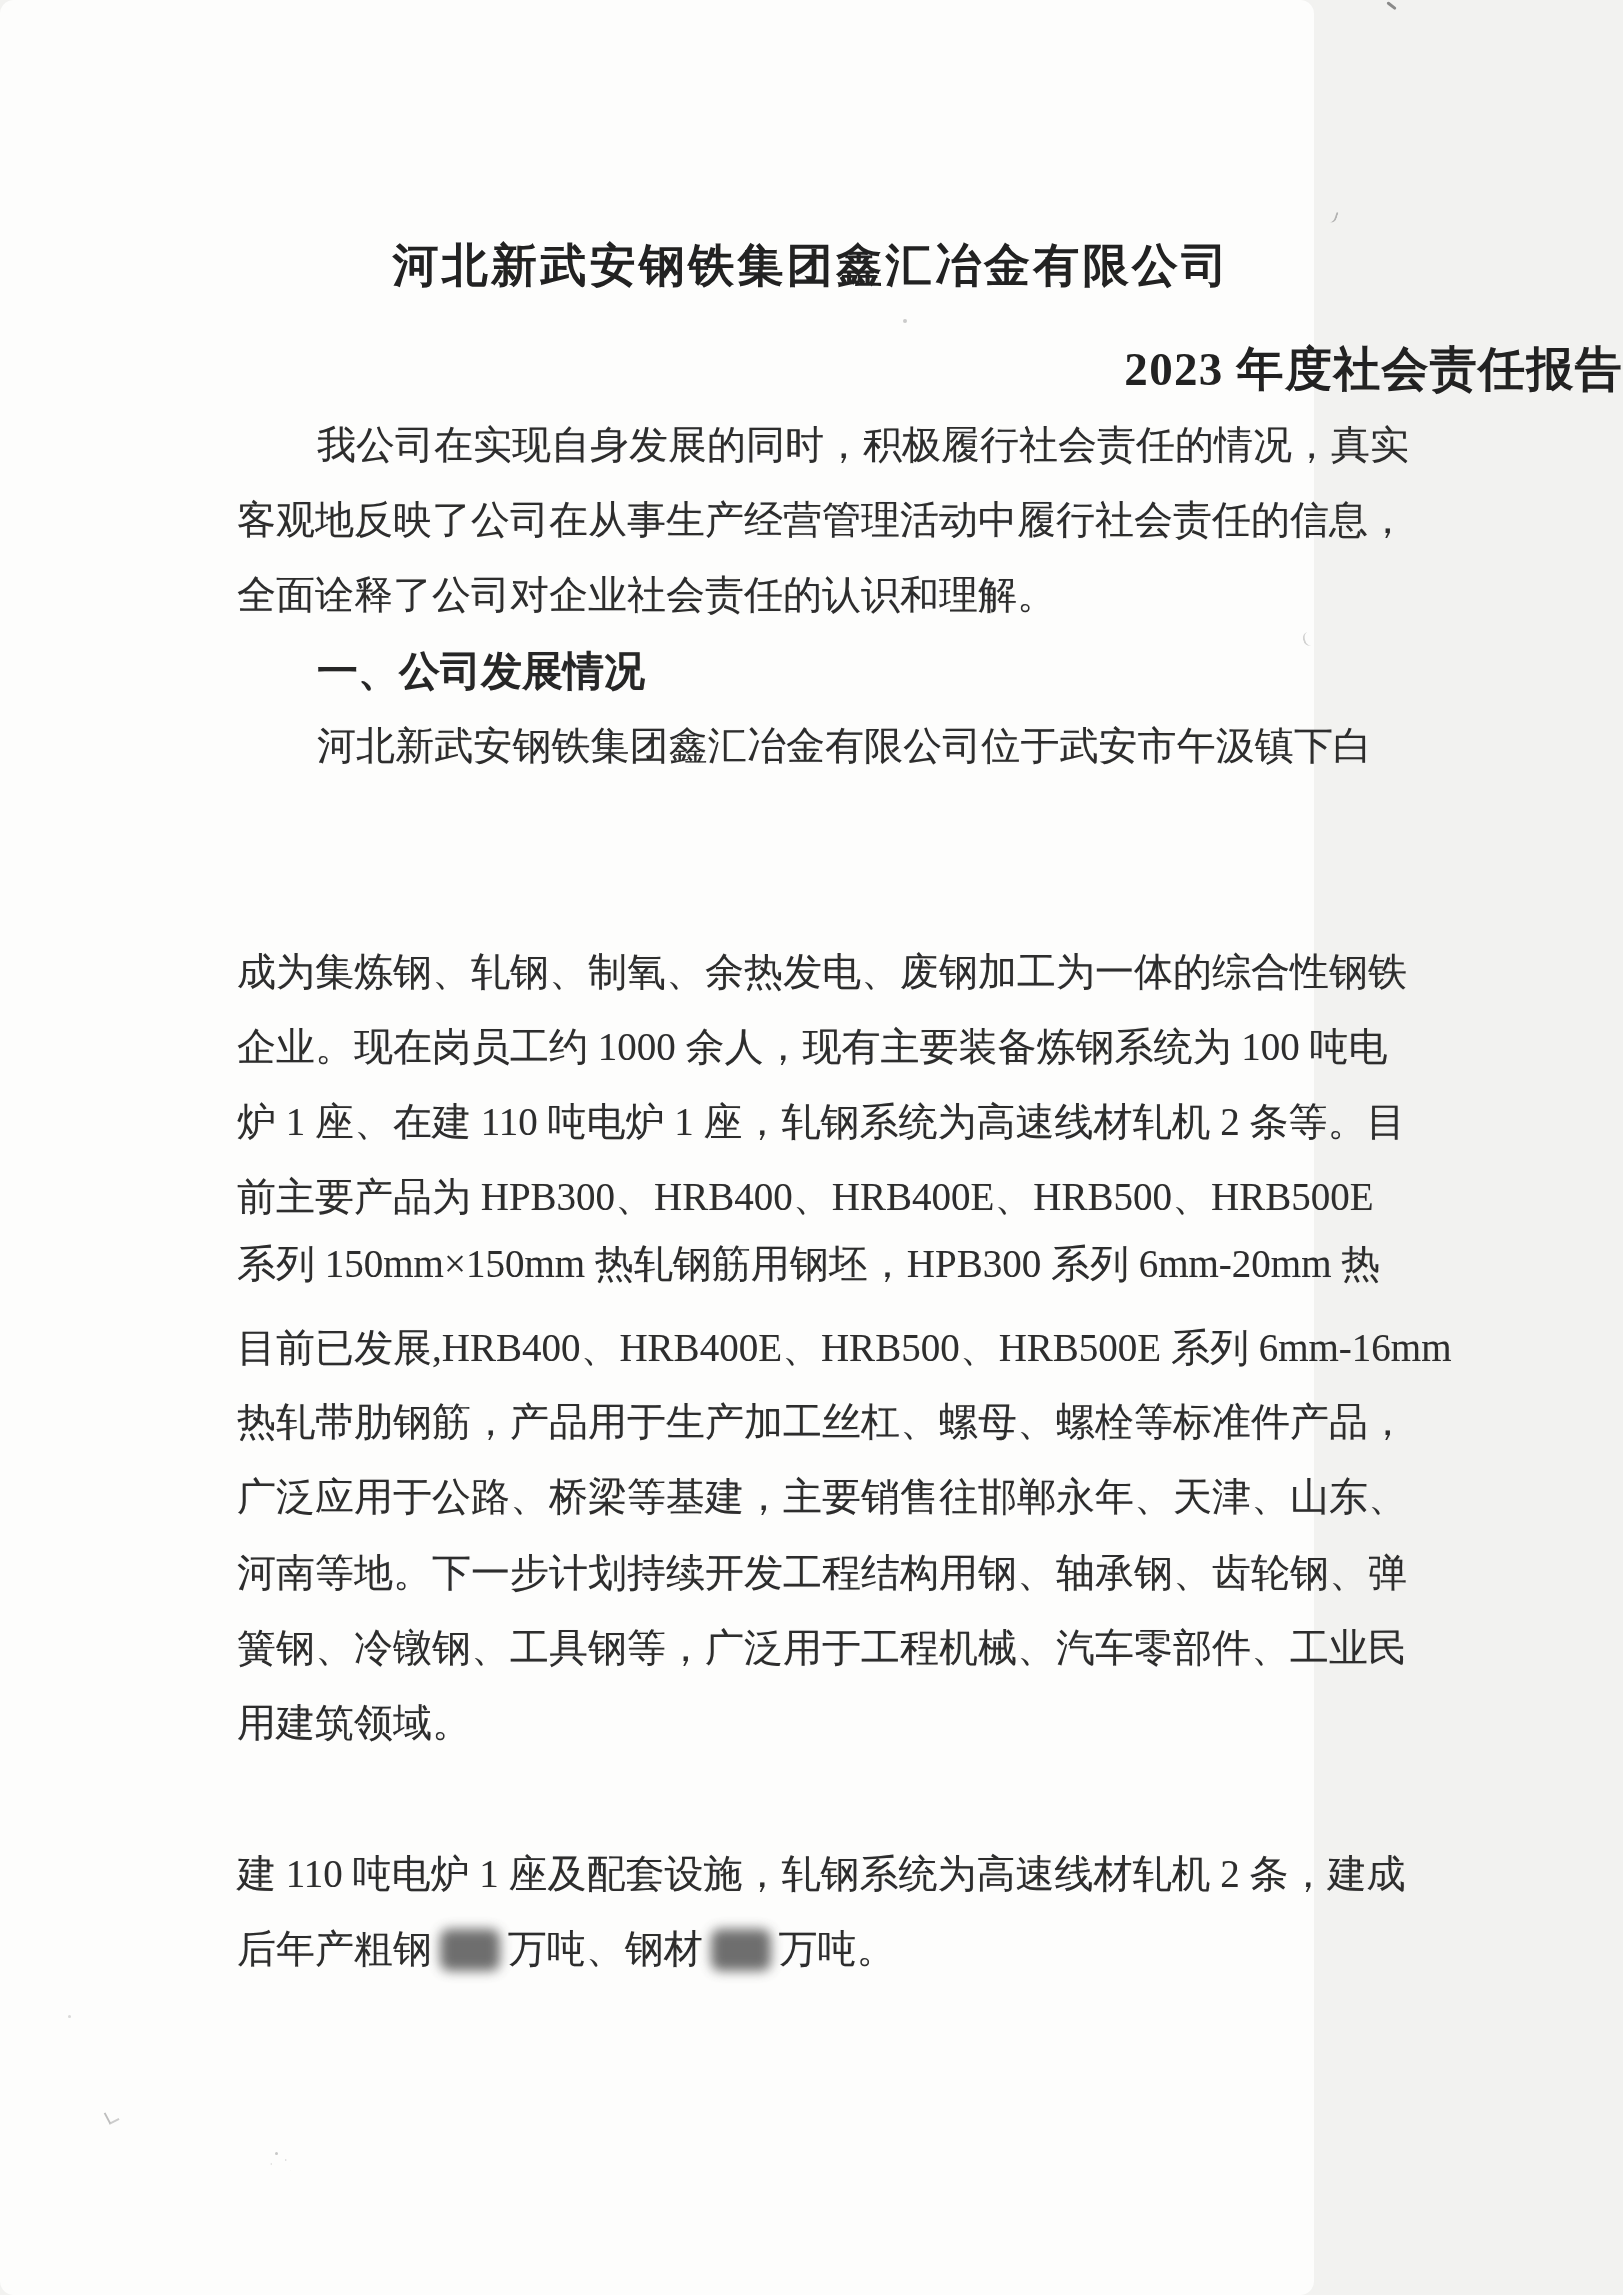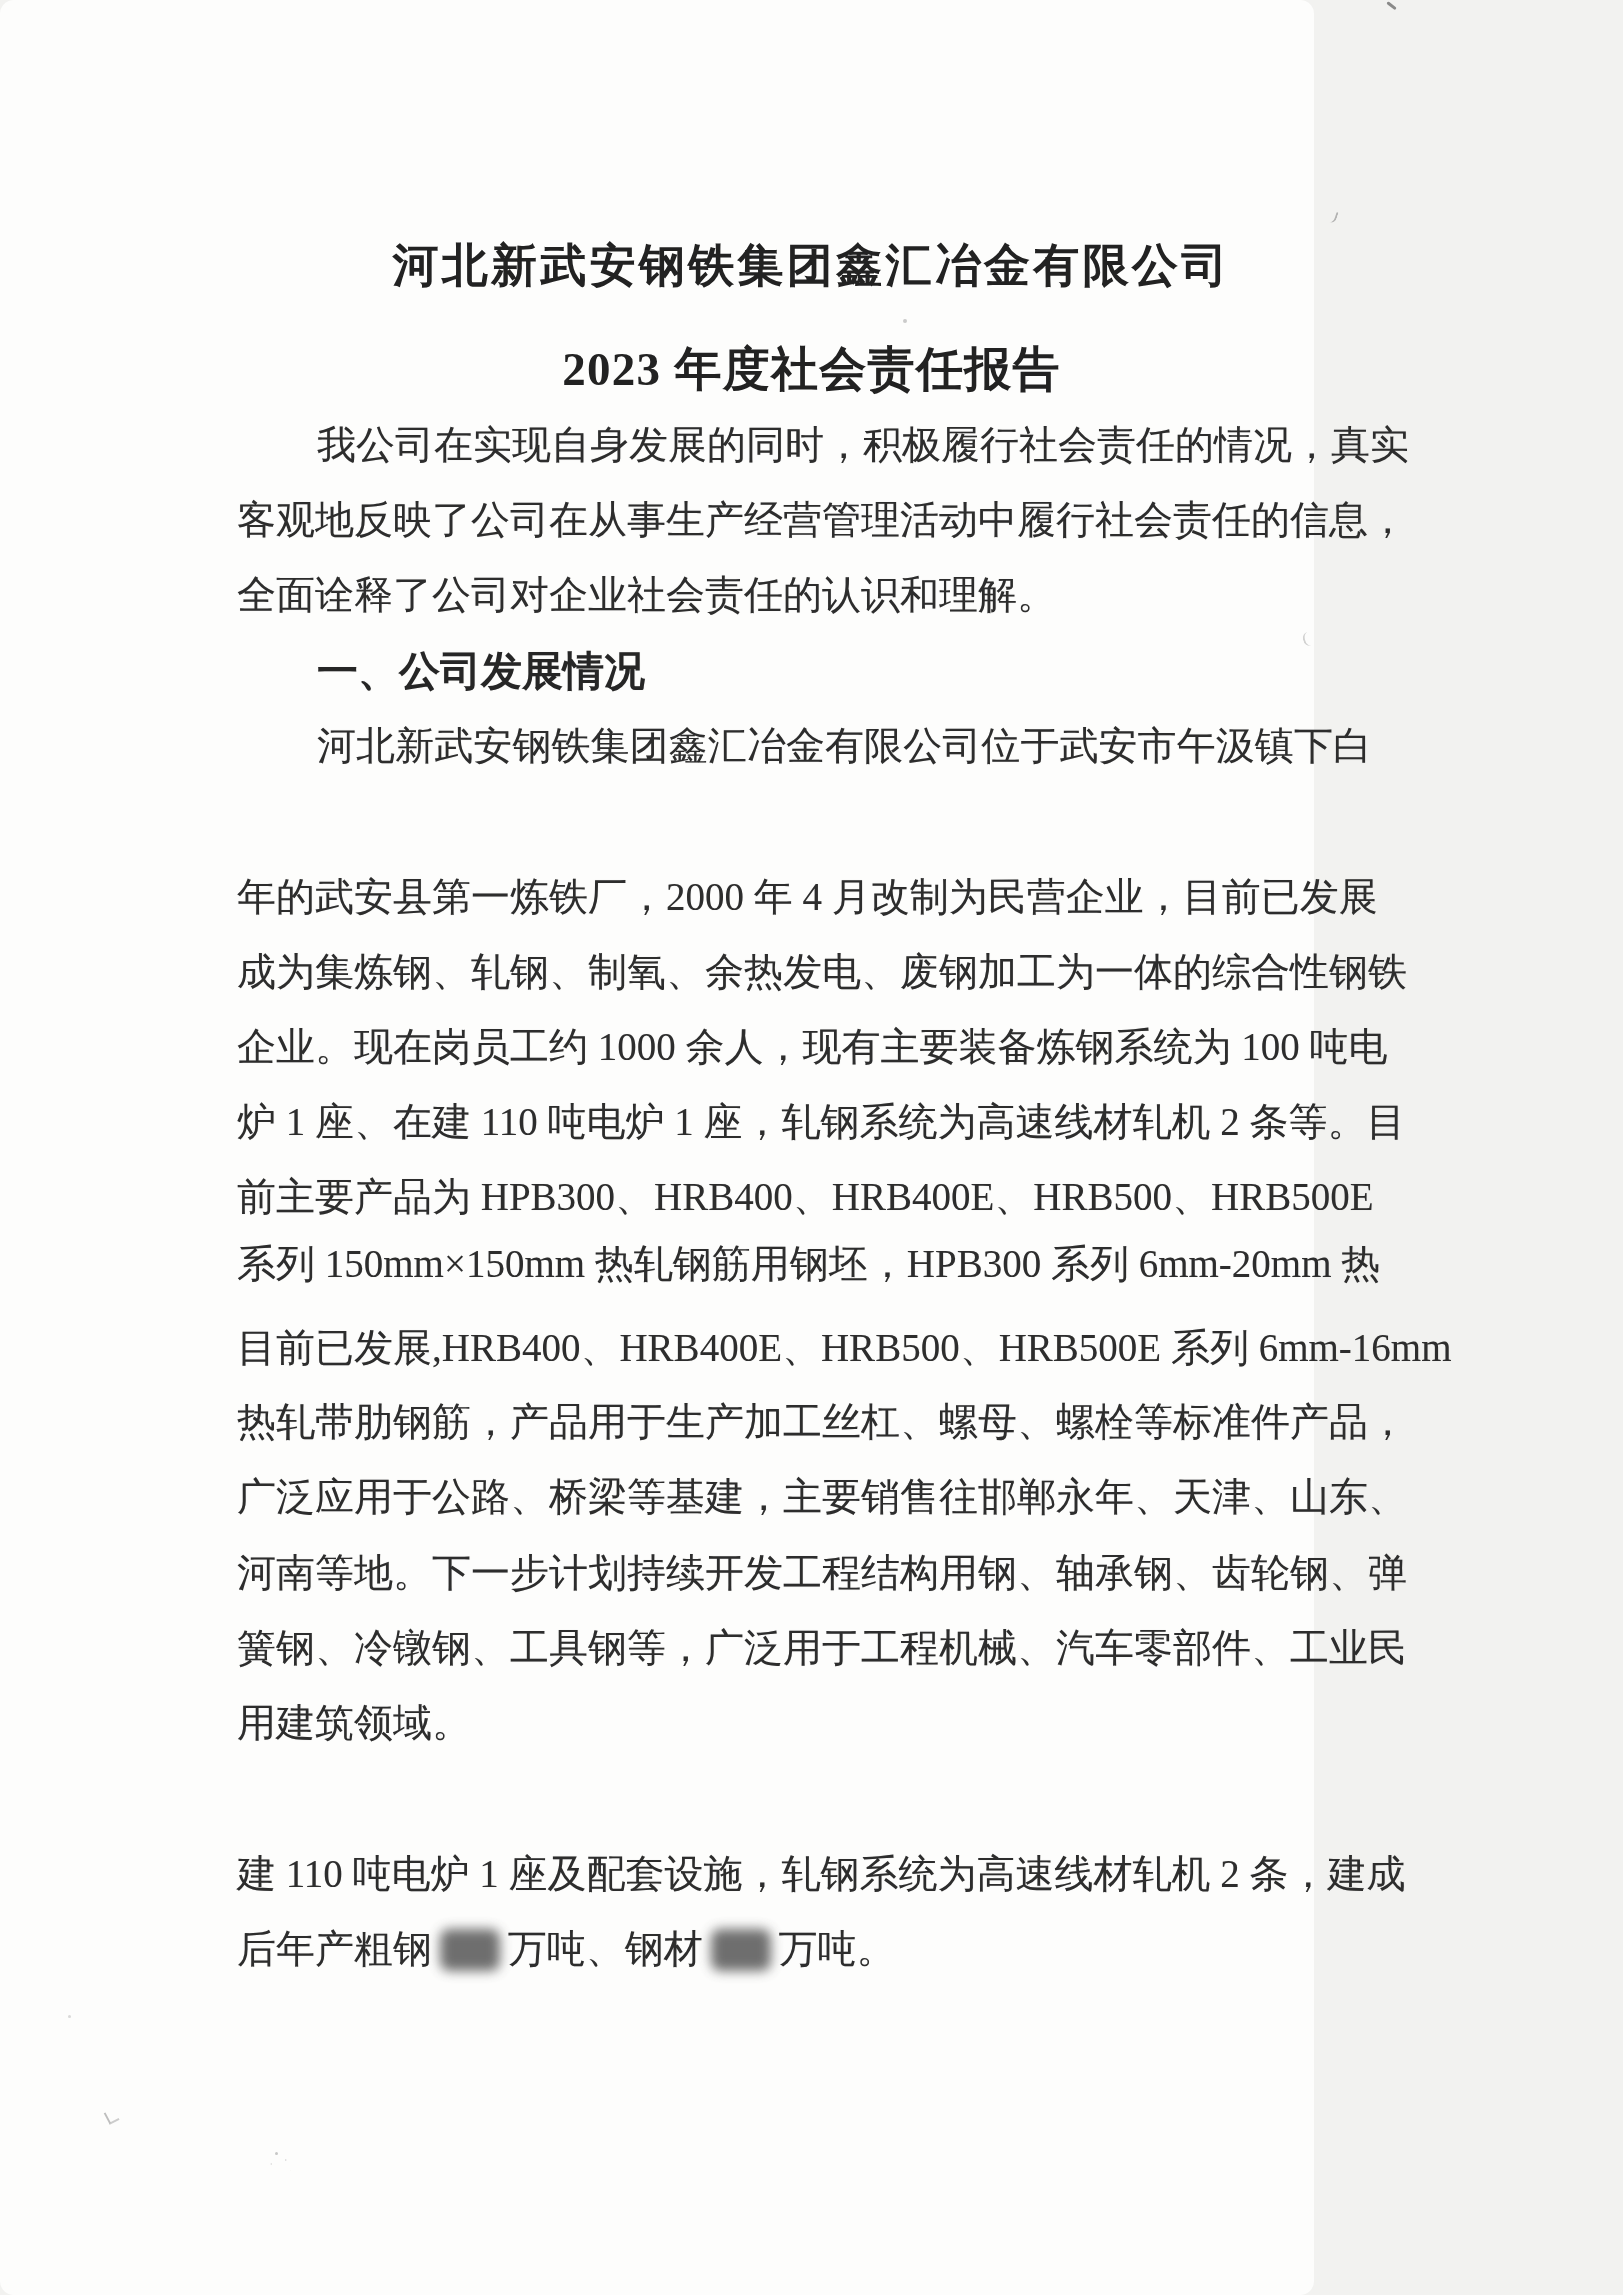--- a/index.html
+++ b/index.html
@@ -17,21 +17,21 @@
   }
   .t1{
     position:absolute;left:0;top:237px;width:1623px;
     font-size:46px;line-height:58px;font-weight:700;
     letter-spacing:3.3px;text-align:center;color:#222;
     white-space:nowrap;
   }
   .t2{
     position:absolute;left:0;top:339px;width:1623px;
     font-size:47px;line-height:60px;font-weight:700;
-    letter-spacing:1.3px;text-align:center;color:#222;
+    letter-spacing:1.3px;text-align:right;color:#222;
     white-space:nowrap;
   }
   .ln{
     position:absolute;left:237px;width:1135px;height:56px;
     font-size:39px;line-height:52px;
     text-align:justify;text-align-last:justify;
     white-space:nowrap;
     color:#2d2d2d;
     text-shadow:0 0 0.7px rgba(40,40,40,.25);
   }
@@ -66,21 +66,20 @@
   <div class="t1">河北新武安钢铁集团鑫汇冶金有限公司</div>
   <div class="t2">2023 年度社会责任报告</div>
 
   <div class="ln indent" style="top:419px">我公司在实现自身发展的同时，积极履行社会责任的情况，真实</div>
   <div class="ln" style="top:494px">客观地反映了公司在从事生产经营管理活动中履行社会责任的信息，</div>
   <div class="ln end" style="top:569px">全面诠释了公司对企业社会责任的认识和理解。</div>
 
   <div class="ln h1 indent" style="top:645px">一、公司发展情况</div>
 
   <div class="ln indent" style="top:720px">河北新武安钢铁集团鑫汇冶金有限公司位于武安市午汲镇下白</div>
-  <div class="ln" style="top:871px">年的武安县第一炼铁厂，2000 年 4 月改制为民营企业，目前已发展</div>
   <div class="ln" style="top:946px">成为集炼钢、轧钢、制氧、余热发电、废钢加工为一体的综合性钢铁</div>
   <div class="ln" style="top:1021px">企业。现在岗员工约 1000 余人，现有主要装备炼钢系统为 100 吨电</div>
   <div class="ln" style="top:1096px">炉 1 座、在建 110 吨电炉 1 座，轧钢系统为高速线材轧机 2 条等。目</div>
   <div class="ln" style="top:1171px">前主要产品为 HPB300、HRB400、HRB400E、HRB500、HRB500E</div>
   <div class="ln" style="top:1238px">系列 150mm×150mm 热轧钢筋用钢坯，HPB300 系列 6mm-20mm 热</div>
   <div class="ln" style="top:1322px">目前已发展,HRB400、HRB400E、HRB500、HRB500E 系列 6mm-16mm</div>
   <div class="ln" style="top:1396px">热轧带肋钢筋，产品用于生产加工丝杠、螺母、螺栓等标准件产品，</div>
   <div class="ln" style="top:1471px">广泛应用于公路、桥梁等基建，主要销售往邯郸永年、天津、山东、</div>
   <div class="ln" style="top:1547px">河南等地。下一步计划持续开发工程结构用钢、轴承钢、齿轮钢、弹</div>
   <div class="ln" style="top:1622px">簧钢、冷镦钢、工具钢等，广泛用于工程机械、汽车零部件、工业民</div>

